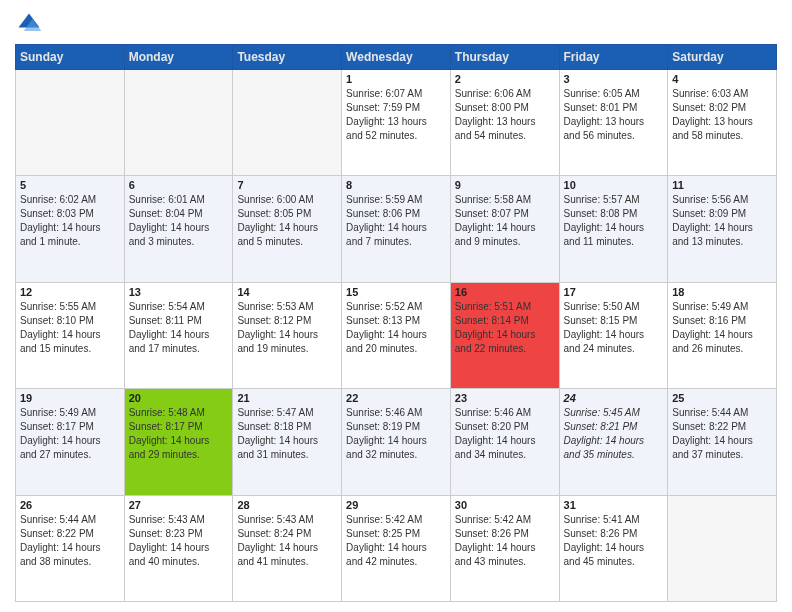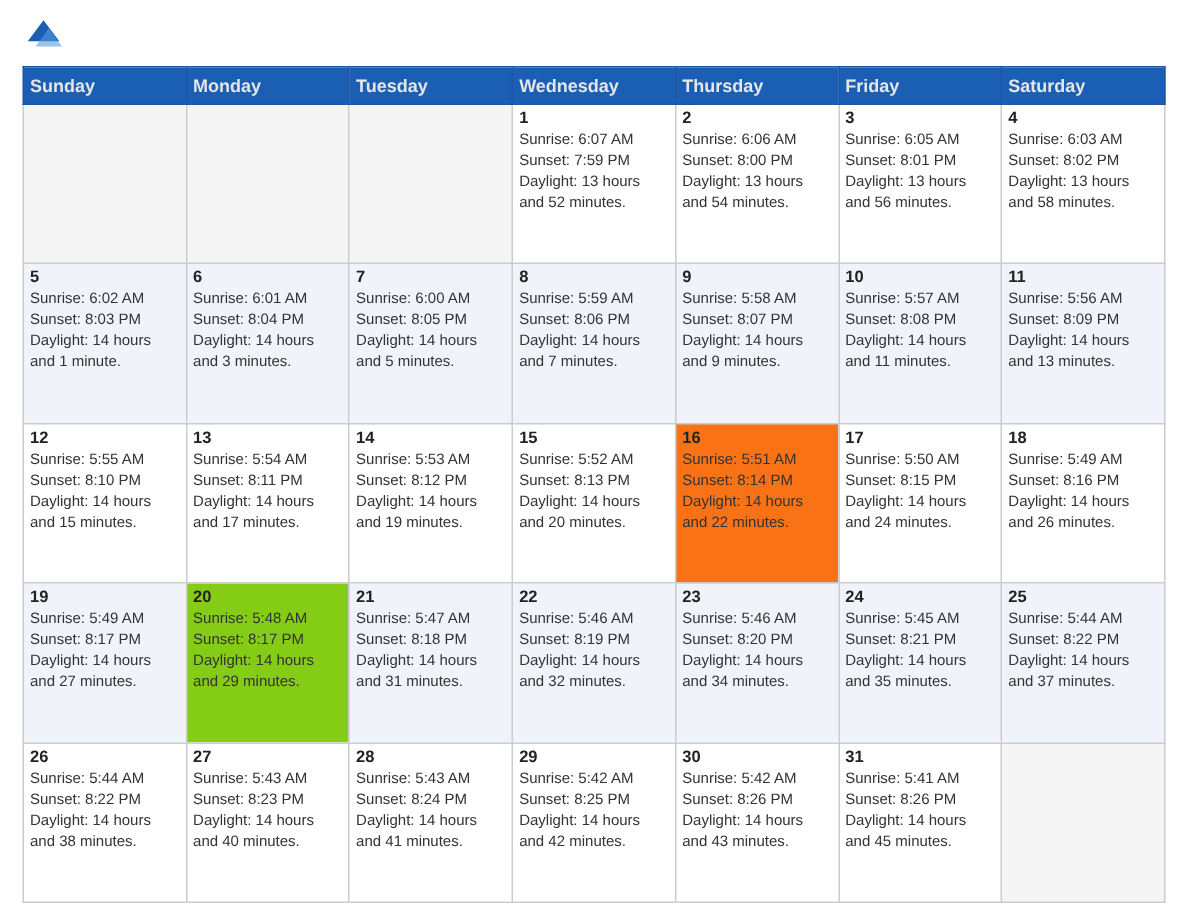--- a/index.html
+++ b/index.html
@@ -204,21 +204,21 @@
             <div class="day-info">Sunrise: 5:54 AM<br>Sunset: 8:11 PM<br>Daylight: 14 hours<br>and 17 minutes.</div>
           </td>
           <td style="background-color: rgb(255, 255, 255);">
             <div class="day-number">14</div>
             <div class="day-info">Sunrise: 5:53 AM<br>Sunset: 8:12 PM<br>Daylight: 14 hours<br>and 19 minutes.</div>
           </td>
           <td style="background-color: rgb(255, 255, 255);">
             <div class="day-number">15</div>
             <div class="day-info">Sunrise: 5:52 AM<br>Sunset: 8:13 PM<br>Daylight: 14 hours<br>and 20 minutes.</div>
           </td>
-          <td style="background-color: #f97316; margin-left: 32px;">
+          <td style="background-color: #ef4444; margin-left: 32px;">
             <div class="day-number">16</div>
             <div class="day-info">Sunrise: 5:51 AM<br>Sunset: 8:14 PM<br>Daylight: 14 hours<br>and 22 minutes.</div>
           </td>
           <td style="background-color: rgb(255, 255, 255);">
             <div class="day-number">17</div>
             <div class="day-info">Sunrise: 5:50 AM<br>Sunset: 8:15 PM<br>Daylight: 14 hours<br>and 24 minutes.</div>
           </td>
           <td style="background-color: rgb(255, 255, 255);">
             <div class="day-number">18</div>
             <div class="day-info">Sunrise: 5:49 AM<br>Sunset: 8:16 PM<br>Daylight: 14 hours<br>and 26 minutes.</div>
@@ -238,21 +238,21 @@
             <div class="day-info">Sunrise: 5:47 AM<br>Sunset: 8:18 PM<br>Daylight: 14 hours<br>and 31 minutes.</div>
           </td>
           <td style="background-color: rgb(240, 244, 250);">
             <div class="day-number">22</div>
             <div class="day-info">Sunrise: 5:46 AM<br>Sunset: 8:19 PM<br>Daylight: 14 hours<br>and 32 minutes.</div>
           </td>
           <td style="background-color: rgb(240, 244, 250);">
             <div class="day-number">23</div>
             <div class="day-info">Sunrise: 5:46 AM<br>Sunset: 8:20 PM<br>Daylight: 14 hours<br>and 34 minutes.</div>
           </td>
-          <td style="background-color: rgb(240, 244, 250);">
+          <td style="background-color: rgb(240, 244, 250); font-style: italic;">
             <div class="day-number">24</div>
             <div class="day-info">Sunrise: 5:45 AM<br>Sunset: 8:21 PM<br>Daylight: 14 hours<br>and 35 minutes.</div>
           </td>
           <td style="background-color: rgb(240, 244, 250);">
             <div class="day-number">25</div>
             <div class="day-info">Sunrise: 5:44 AM<br>Sunset: 8:22 PM<br>Daylight: 14 hours<br>and 37 minutes.</div>
           </td>
         </tr>
         <tr>
           <td style="background-color: rgb(255, 255, 255);">

